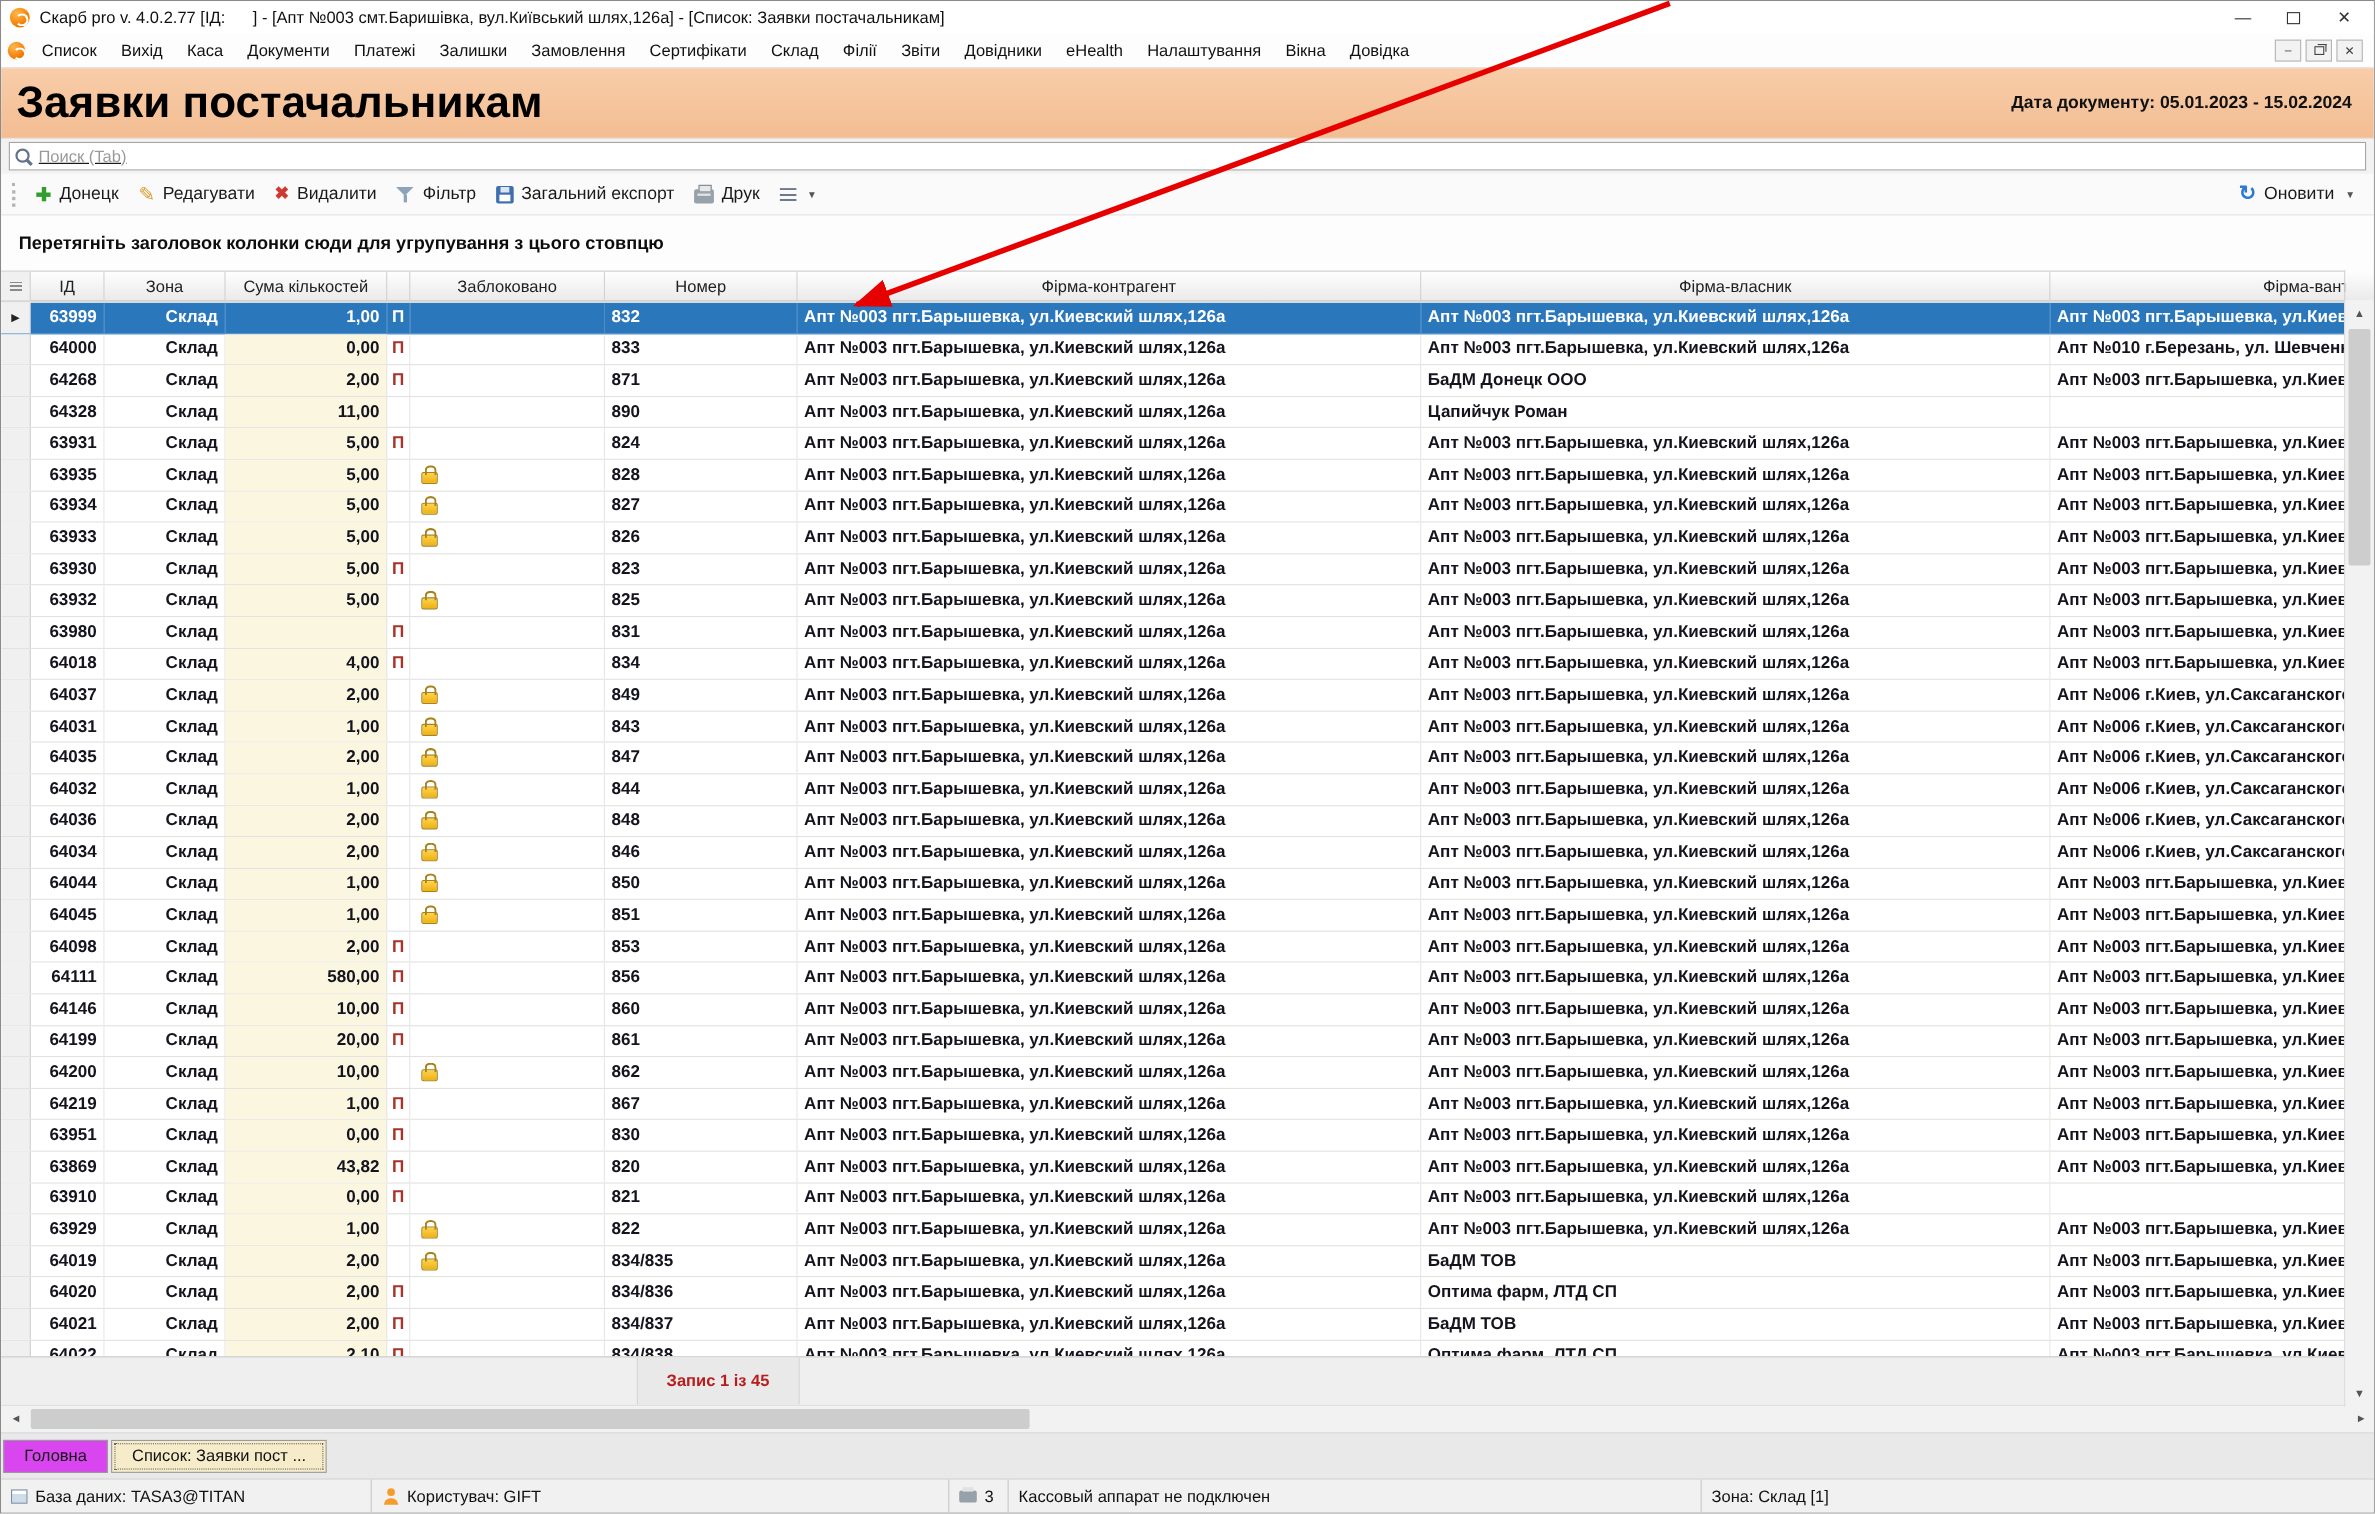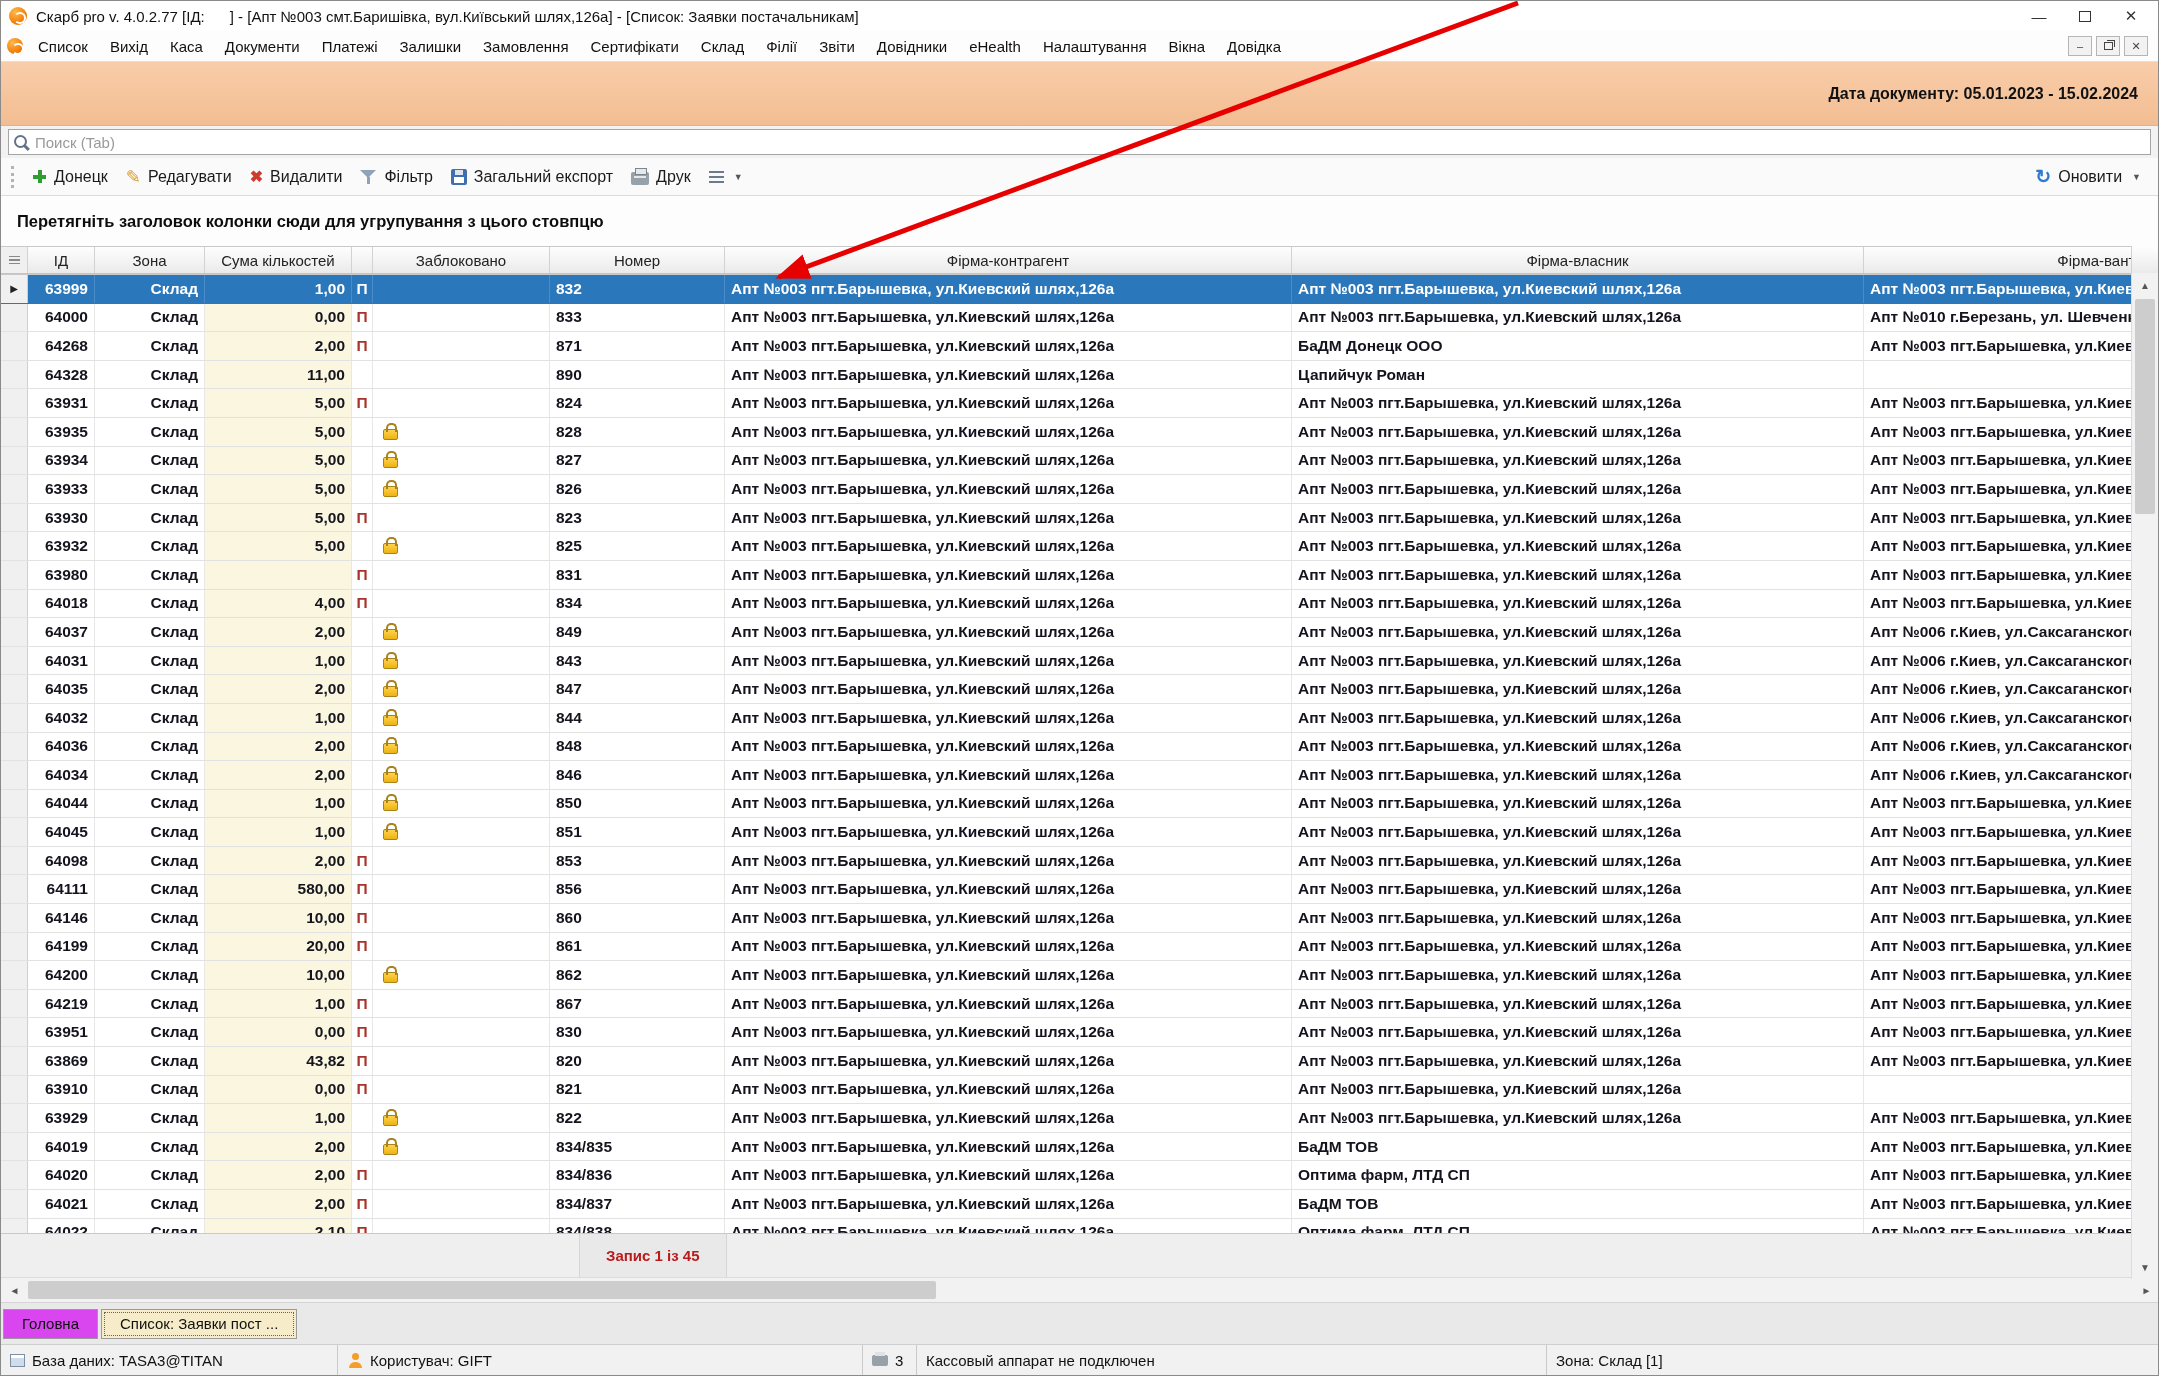--- a/index.html
+++ b/index.html
@@ -34,21 +34,21 @@
   .sq2 { width:9px; height:8px; border:1.2px solid #444; position:relative; display:inline-block; }
   .sq2::before { content:""; position:absolute; right:-3px; top:-3px; width:7px; height:6px; border:1.2px solid #444; border-left:none; border-bottom:none; }
 
   
   .header-band { height:64px; background:linear-gradient(#f8cda9,#f3bd92); display:flex; align-items:center;
     padding:0 14px; border-bottom:1px solid #e2b28a; }
   .header-band h1 { font-size:40px; font-weight:bold; color:#000; }
   .date-range { margin-left:auto; font-size:16px; font-weight:bold; color:#111; padding-right:6px; }
 
   
-  .search-row { height:32px; background:#f2f2f2; padding:3px 7px; }
+  .search-row { height:32px; background:#f2f2f2; padding:3px 7px;text-decoration:underline; }
   .search-box { height:26px; border:1px solid #a5a5a5; background:#fff; display:flex; align-items:center; }
   .mag { position:relative; width:17px; height:17px; margin:0 5px 0 4px; flex-shrink:0; }
   .mag::before { content:""; position:absolute; top:1px; left:1px; width:9px; height:9px;
     border:2px solid #62738a; border-radius:50%; }
   .mag::after { content:""; position:absolute; width:7px; height:2.5px; background:#62738a;
     transform:rotate(45deg); top:12.5px; left:9.5px; }
   .search-box input { border:none; outline:none; flex:1; font-size:15px; color:#222;
     font-family:"Liberation Sans", sans-serif; }
   .search-box input::placeholder { color:#9a9a9a; }
 
@@ -191,20 +191,21 @@
     <div class="mdi-controls">
       <span class="mdi-btn">–</span>
       <span class="mdi-btn">
           <span class="sq2"></span>
         </span>
       <span class="mdi-btn">✕</span>
     </div>
   </div>
 
   <div class="header-band">
+    <h1>Заявки постачальникам</h1>
     <div class="date-range">Дата документу: 05.01.2023 - 15.02.2024</div>
   </div>
 
   <div class="search-row">
     <div class="search-box">
       <span class="mag"></span>
       <input type="text" placeholder="Поиск (Tab)" style="">
     </div>
   </div>
 

